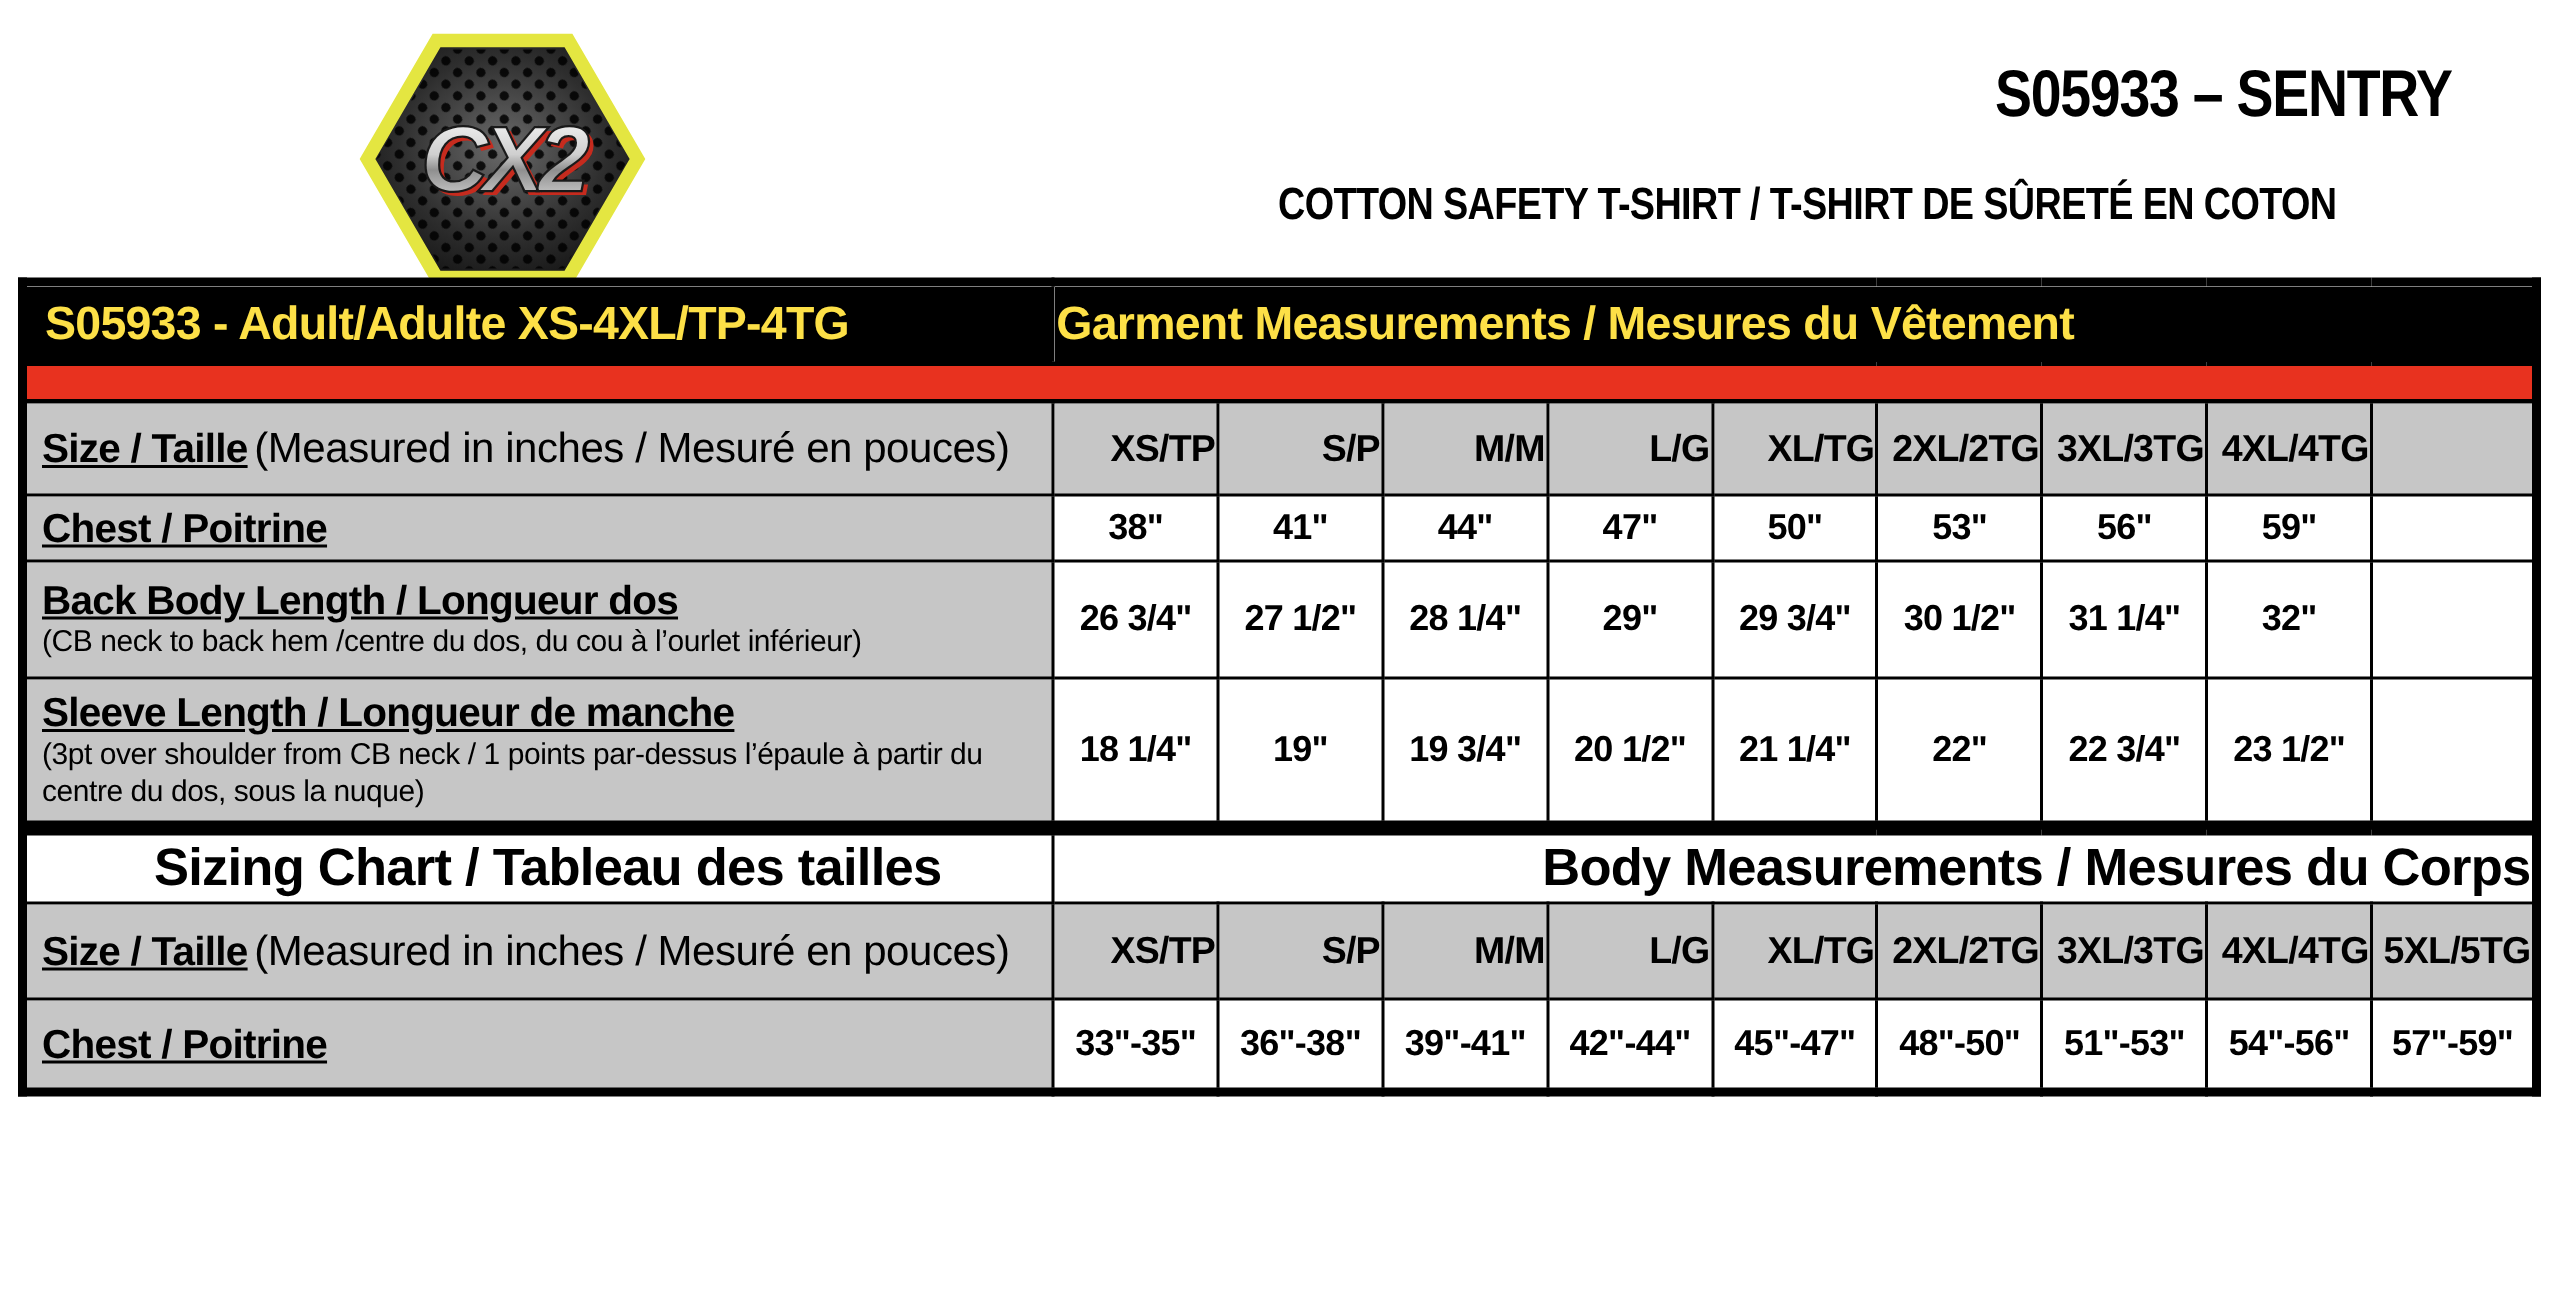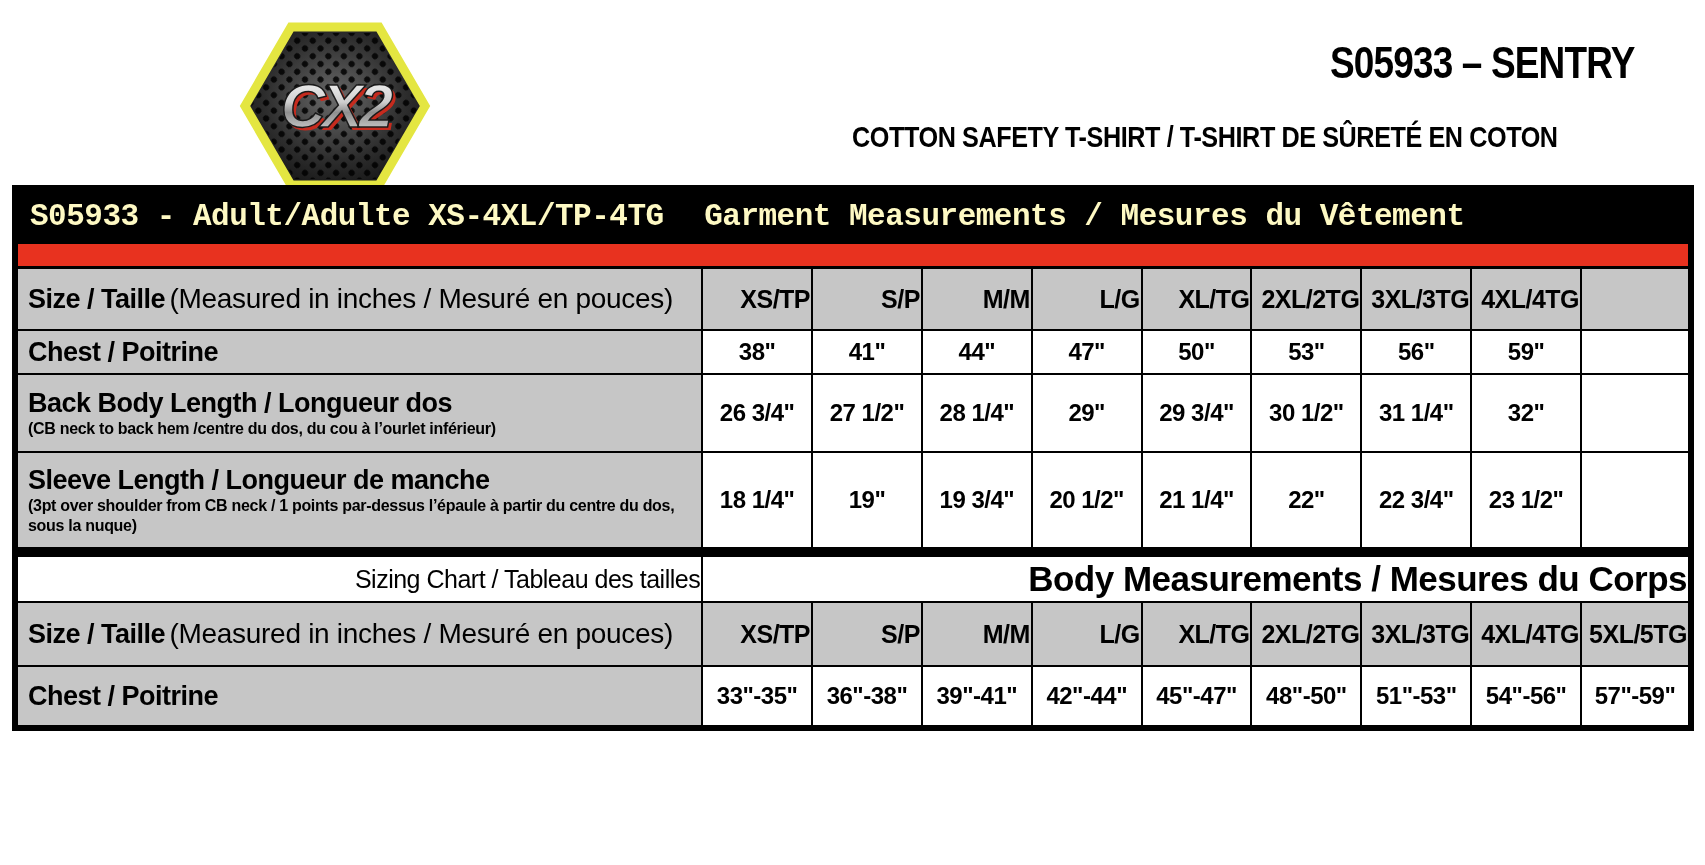--- a/index.html
+++ b/index.html
@@ -13,44 +13,44 @@
               display:inline-block;transform:scaleX(0.84);transform-origin:left center;white-space:nowrap;}
   .prod-sub{margin-top:32px;font-size:30px;font-weight:bold;letter-spacing:-0.5px;
             display:inline-block;transform:scaleX(0.84);transform-origin:left center;white-space:nowrap;}
 
   
   table{border-collapse:collapse;table-layout:fixed;position:absolute;left:12px;width:1682px;}
   td{border:2px solid #000;overflow:hidden;}
   col.c-label{width:41%;}
   col.c-size{width:6.5555%;}
   .labelcell{text-align:left;padding:2px 10px;background:#c6c6c6;vertical-align:middle;}
-  .lbl{font-weight:bold;font-size:27px;letter-spacing:-0.5px;}
-  .note{font-weight:bold;font-size:16px;letter-spacing:-0.3px;line-height:1.25;}
+  .lbl{font-weight:bold;font-size:27px;letter-spacing:-0.5px;text-decoration:underline;}
+  .note{font-weight:normal;font-size:20px;letter-spacing:-0.3px;line-height:1.25;}
   .note-inline{font-weight:normal;font-size:28px;letter-spacing:-0.3px;}
   .colhead{background:#c6c6c6;text-align:right;vertical-align:middle;
            font-weight:bold;font-size:25px;letter-spacing:-0.5px;}
   .val{background:#fff;text-align:center;vertical-align:middle;
        font-weight:bold;font-size:24px;letter-spacing:-0.5px;}
 
   
   .t1{top:185px;border:6px solid #000;}
-  .t1-title td{background:#000;color:#fef9c3;height:48px;border-color:#000;font-family:Liberation Mono, monospace;}
+  .t1-title td{background:#000;color:#fde047;height:48px;border-color:#000;}
   .t1-title .title-left{font-size:31px;font-weight:bold;padding-left:12px;letter-spacing:-0.5px;}
   .t1-title .title-right{font-size:31px;font-weight:bold;text-align:left;letter-spacing:-0.5px;}
   .redbar td{background:#e8321f;height:20px;border-top:3px solid #000;border-bottom:3px solid #000;
              border-left:none;border-right:none;}
   .t1 .sizerow td{height:56px;}
   .t1 .row-chest td{height:38px;}
   .t1 .row-back td{height:72px;}
   .t1 .row-sleeve td{height:90px;}
 
   
   .t2{top:551px;border:6px solid #000;}
   .t2-title td{background:#fff;height:42px;vertical-align:middle;}
-  .t2-title .title-left{font-size:25px;font-weight:normal;padding-left:12px;letter-spacing:-0.5px;text-align:right;}
+  .t2-title .title-left{font-size:35px;font-weight:bold;padding-left:12px;letter-spacing:-0.5px;text-align:center;}
   .t2-title .title-right{font-size:35px;font-weight:bold;text-align:right;letter-spacing:-0.5px;}
   .t2 .sizerow td{height:58px;}
   .t2 .datarow td{height:54px;}
 </style>
 </head>
 <body>
 
 <div class="page">
 
   <div class="logo-wrap">

